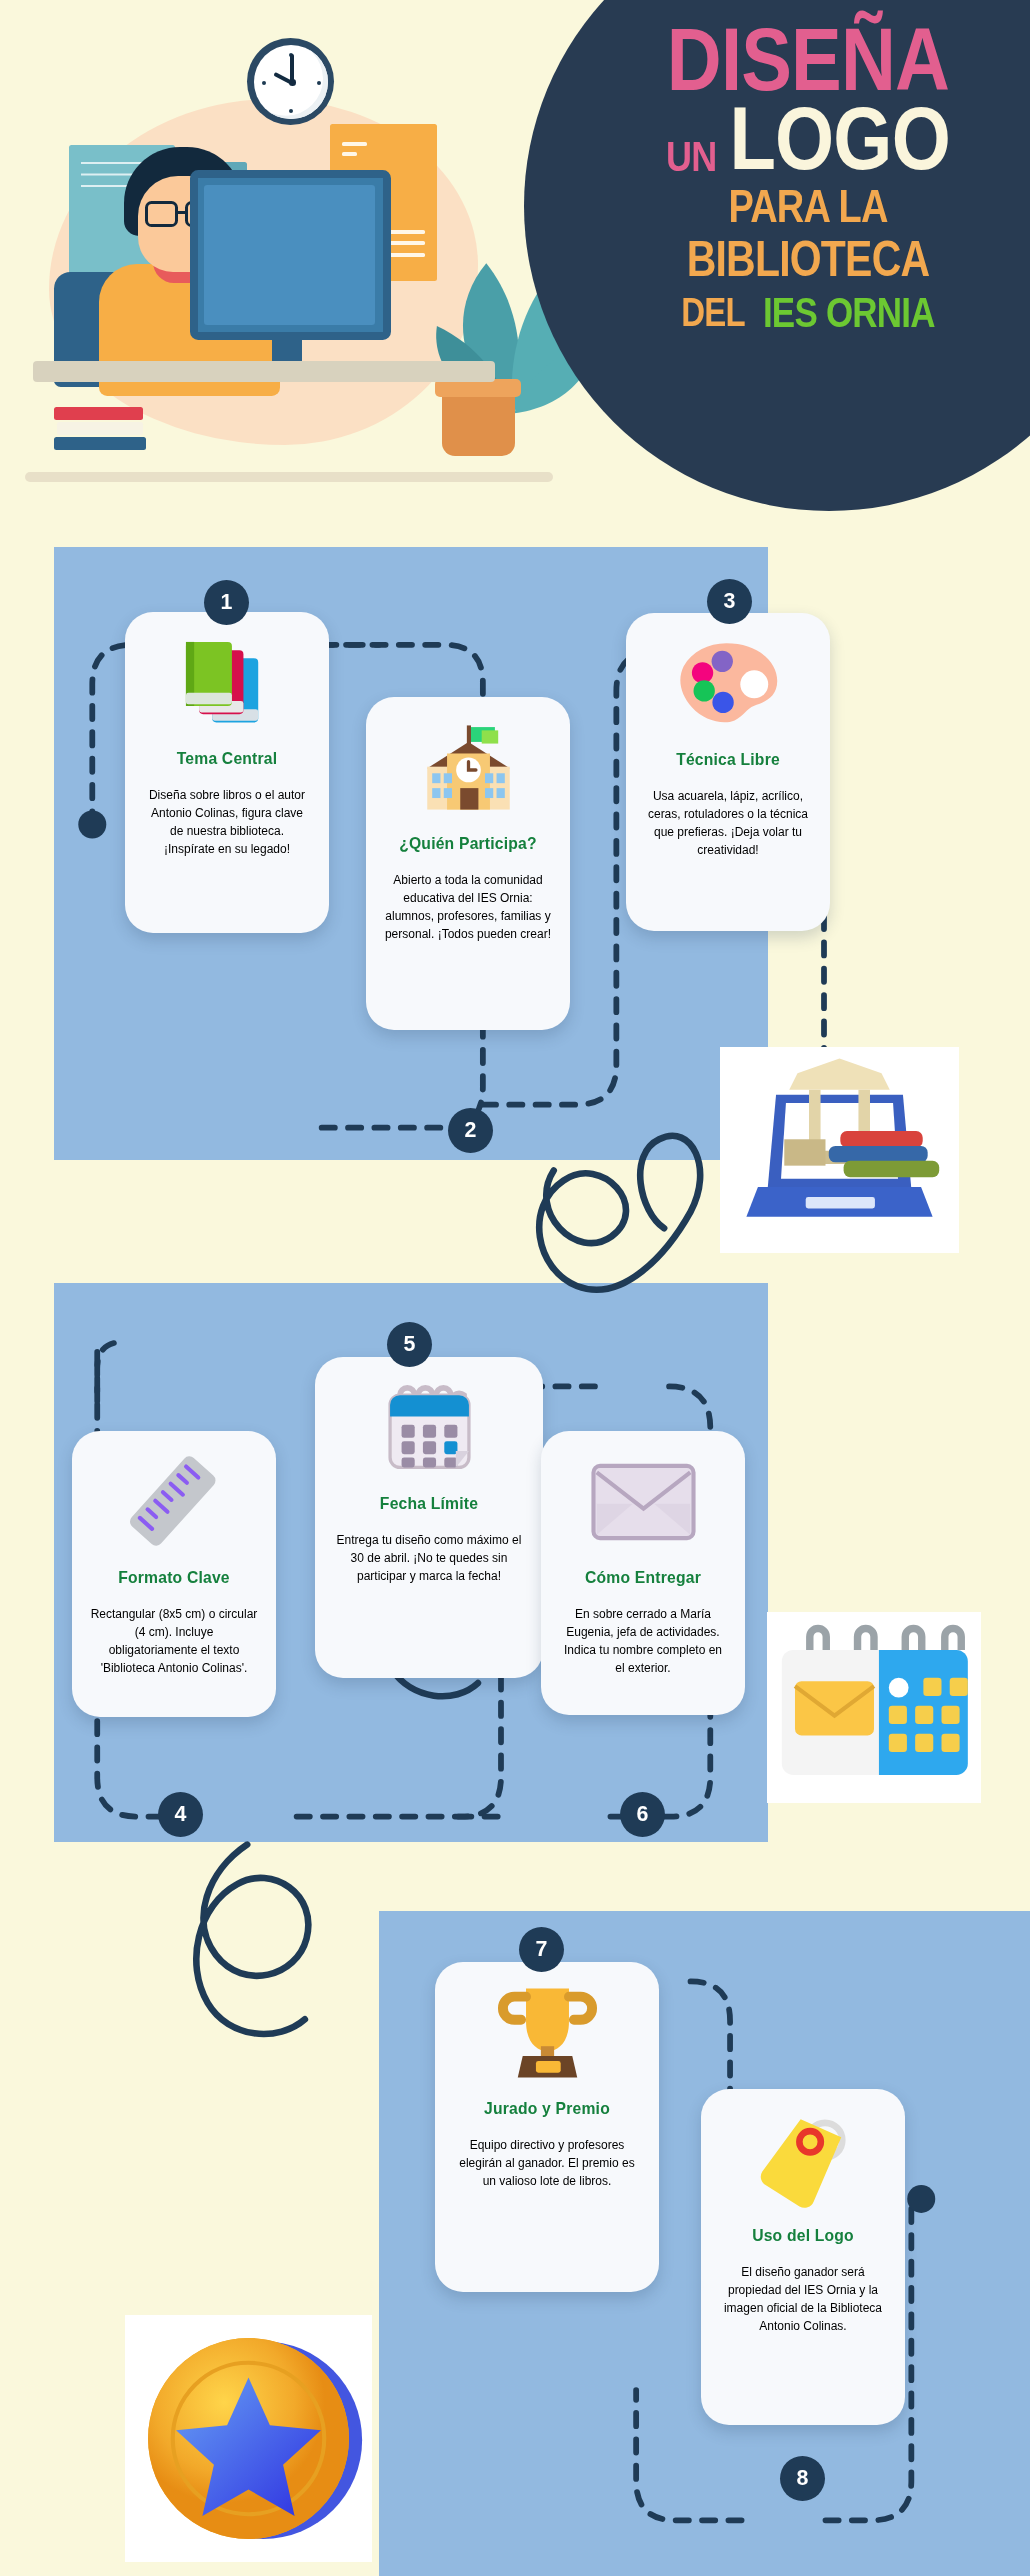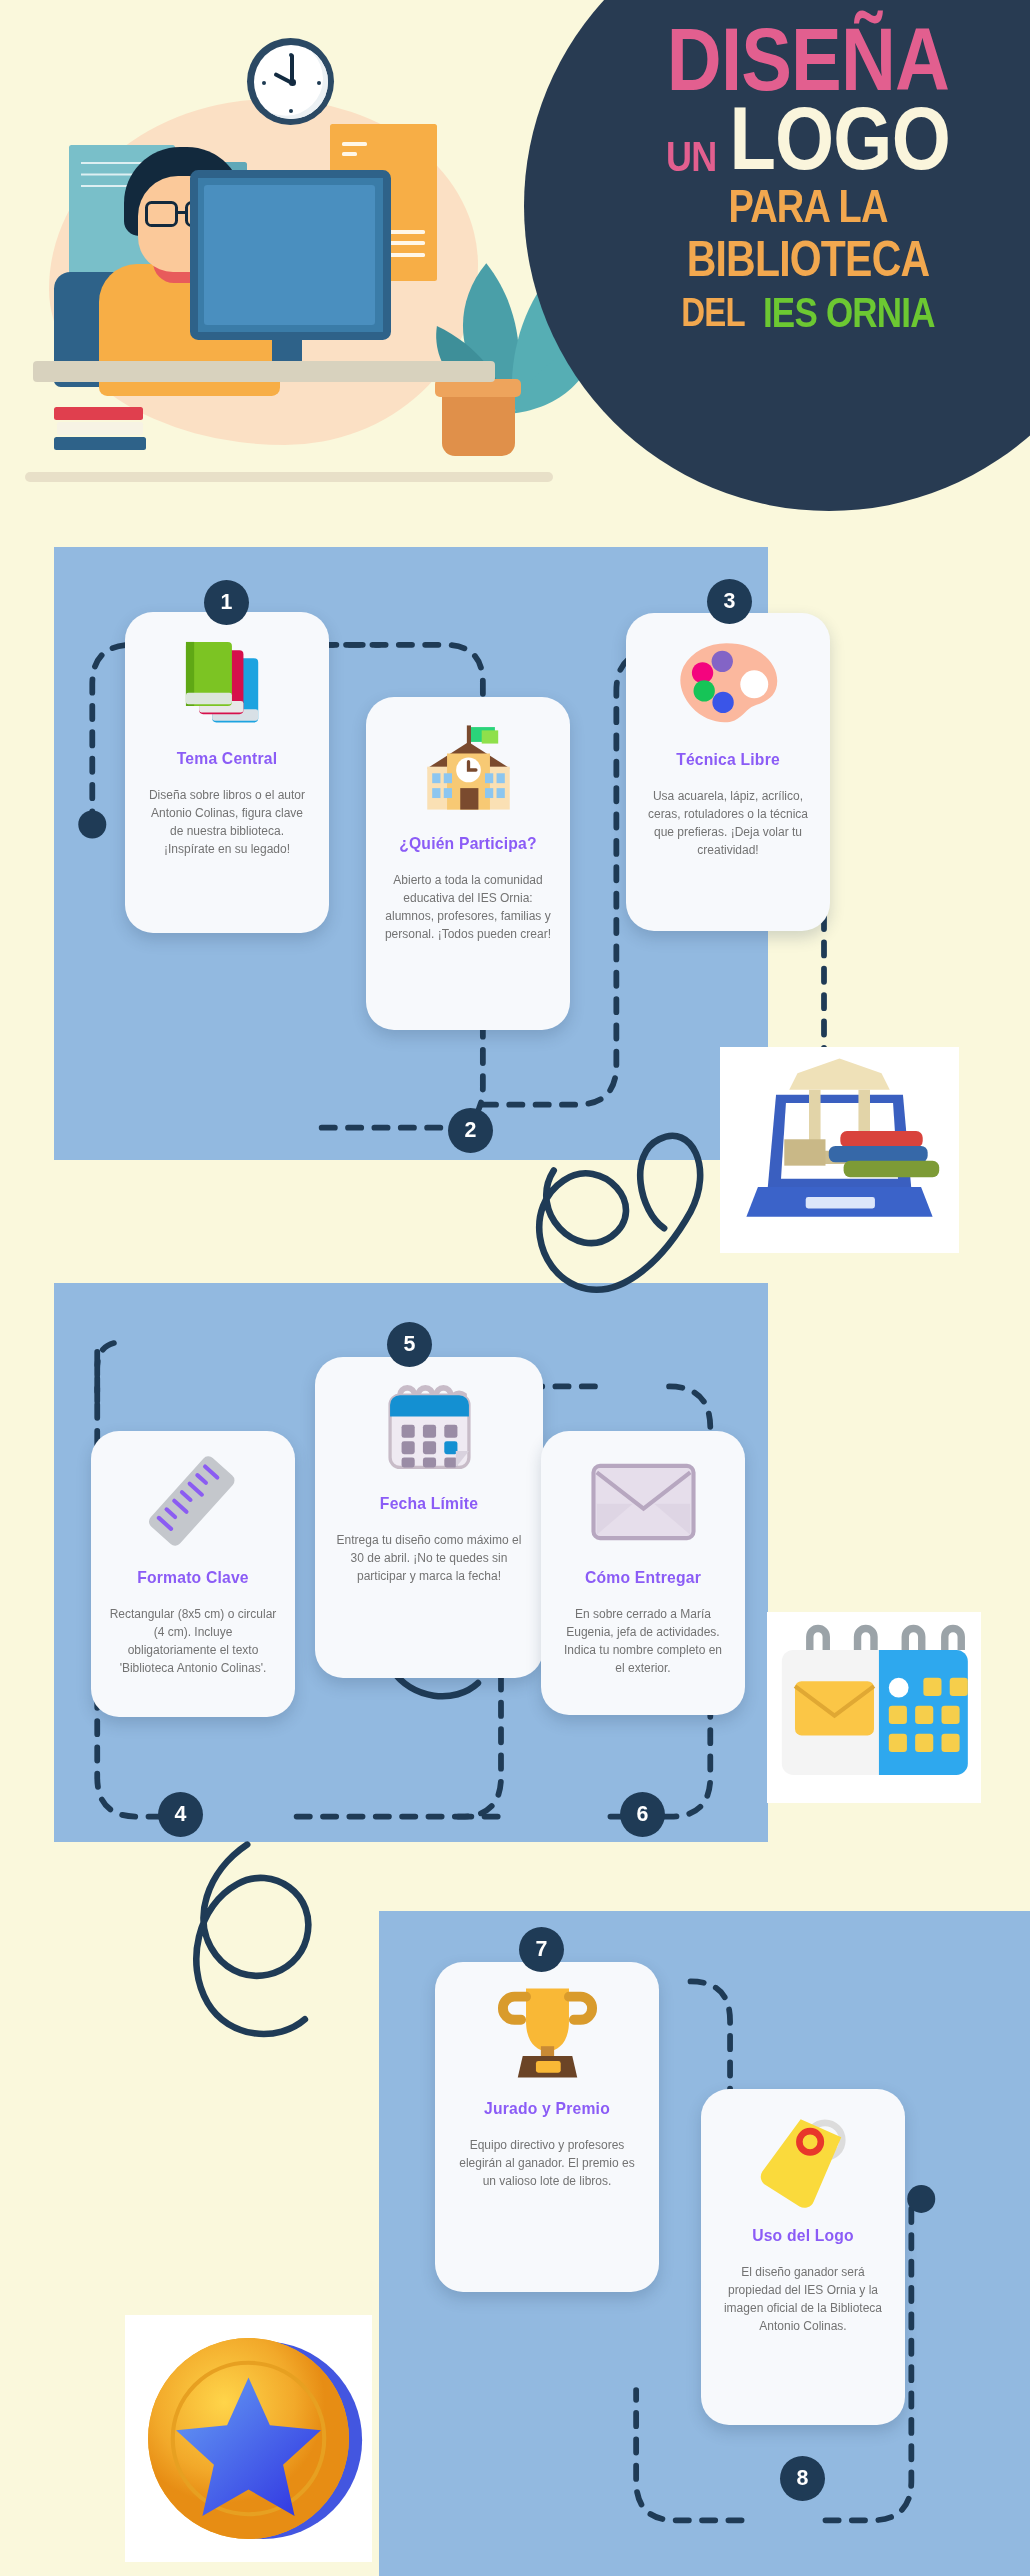--- a/index.html
+++ b/index.html
@@ -100,22 +100,22 @@
   .panel3 { left:379px; top:1911px; width:714px; height:665px; }
 
   
   .route { position:absolute; left:0; top:0; width:1030px; height:2576px;
     pointer-events:none; }
 
   
   .card { position:absolute; background:#F7F9FC; border-radius:28px;
     box-shadow:0 6.6px 15px rgba(25,50,80,.18); padding:21.4px 18px; text-align:center; }
   .card-icon { height:99px; display:flex; align-items:center; justify-content:center; margin-bottom:18px; }
-  .card-title { font-size:15.7px; font-weight:bold; color:#8b5cf6; letter-spacing:0.2px; margin-bottom:18px; }
-  .card-body { font-size:12px; line-height:1.5; color:#737373; }
+  .card-title { font-size:15.7px; font-weight:bold; color:#15803d; letter-spacing:0.2px; margin-bottom:18px; }
+  .card-body { font-size:12px; line-height:1.5; color:#000000; }
 
   .badge { position:absolute; width:45px; height:45px; background:#1F3B56;
     border-radius:50%; color:#fff; font-size:21.4px; font-weight:bold;
     display:flex; align-items:center; justify-content:center; z-index:6; }
 
   
   .photo { position:absolute; background:#fff; overflow:hidden; }
   .ph1 { left:720px; top:1047px; width:239px; height:206px; }
   .ph2 { left:767px; top:1612px; width:214px; height:191px; }
   .ph3 { left:125px; top:2315px; width:247px; height:247px; }
@@ -369,21 +369,21 @@
         <circle cx="57" cy="26" r="13" fill="#8364C6"></circle>
         <circle cx="33" cy="40" r="13" fill="#F4047E"></circle>
         <circle cx="35" cy="62" r="13" fill="#16C457"></circle>
         <circle cx="58" cy="76" r="13" fill="#3A55E8"></circle>
       </svg>
     </div>
     <div class="card-title">Técnica Libre</div>
     <div class="card-body">Usa acuarela, lápiz, acrílico, ceras, rotuladores o la técnica que prefieras. ¡Deja volar tu creatividad!</div>
   </div>
 
-  <div class="card" style="left:91px;top:1431px;width:204px;height:286px;text-align:center;">
+  <div class="card" style="left:72px;top:1431px;width:204px;height:286px;text-align:center;">
     <div class="card-icon">
       <svg width="99" height="97" viewBox="0 0 120 118">
         <g transform="rotate(42 60 59)">
           <rect x="34" y="4" width="48" height="112" rx="8" fill="#C4C7CC"></rect>
           <g stroke="#8B5CF2" stroke-width="5" stroke-linecap="round">
             <path d="M42 18 H62"></path>
               <path d="M42 32 H56"></path>
               <path d="M42 46 H62"></path>
             <path d="M42 60 H56"></path>
               <path d="M42 74 H62"></path>

